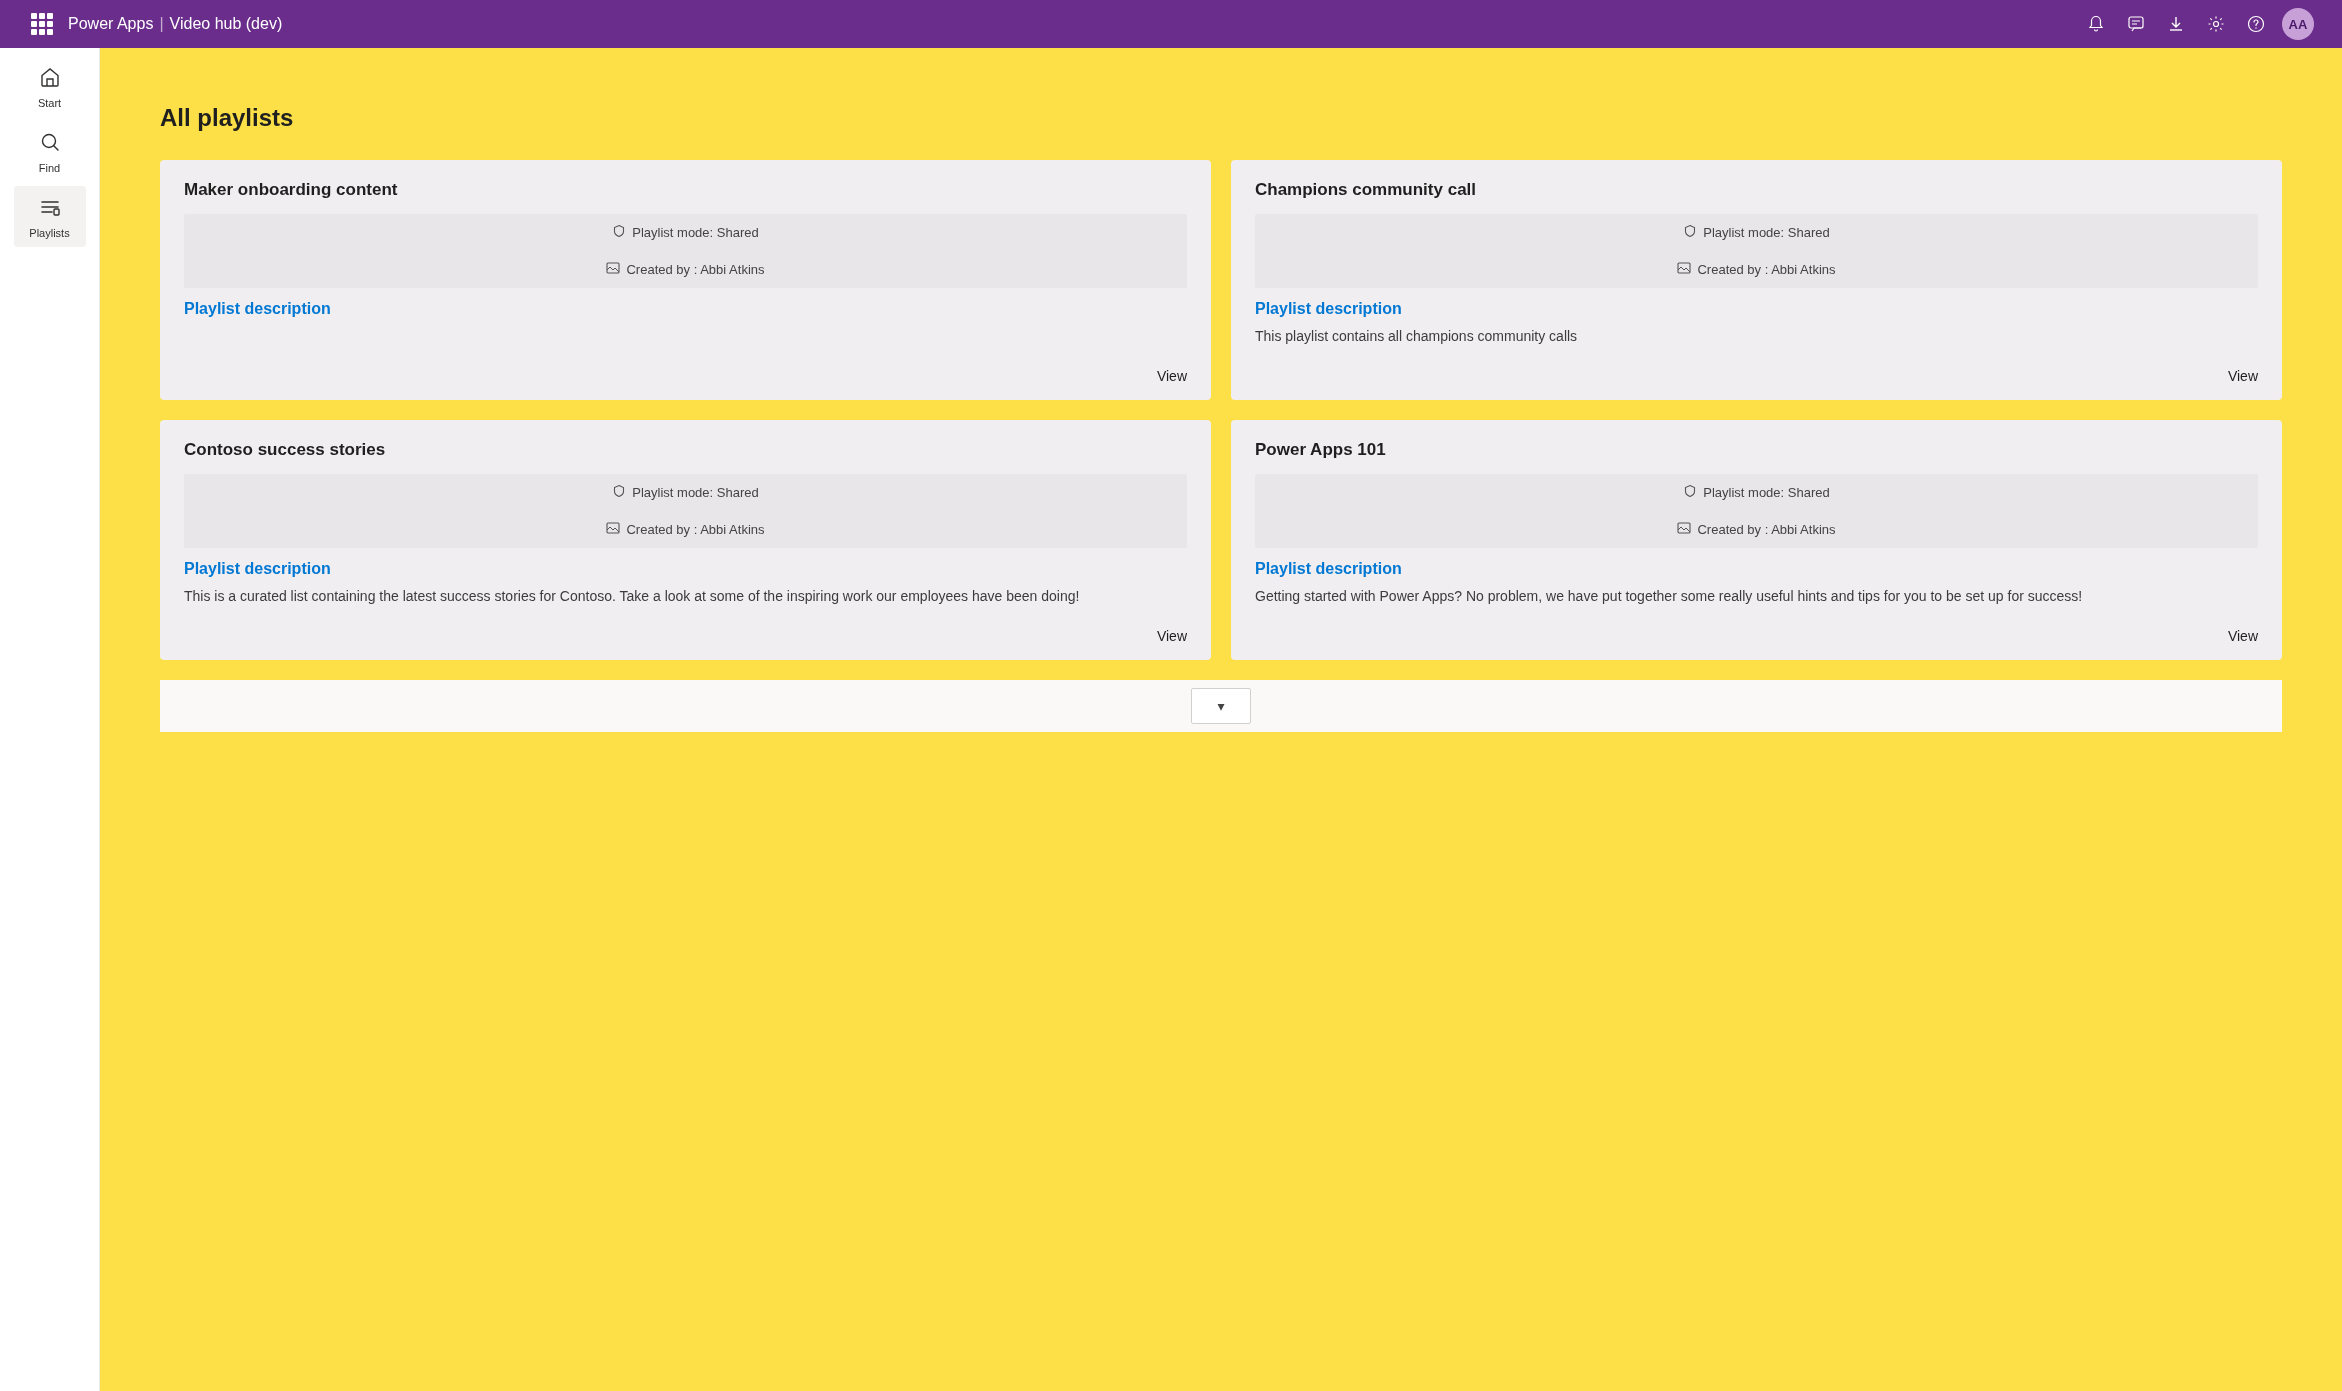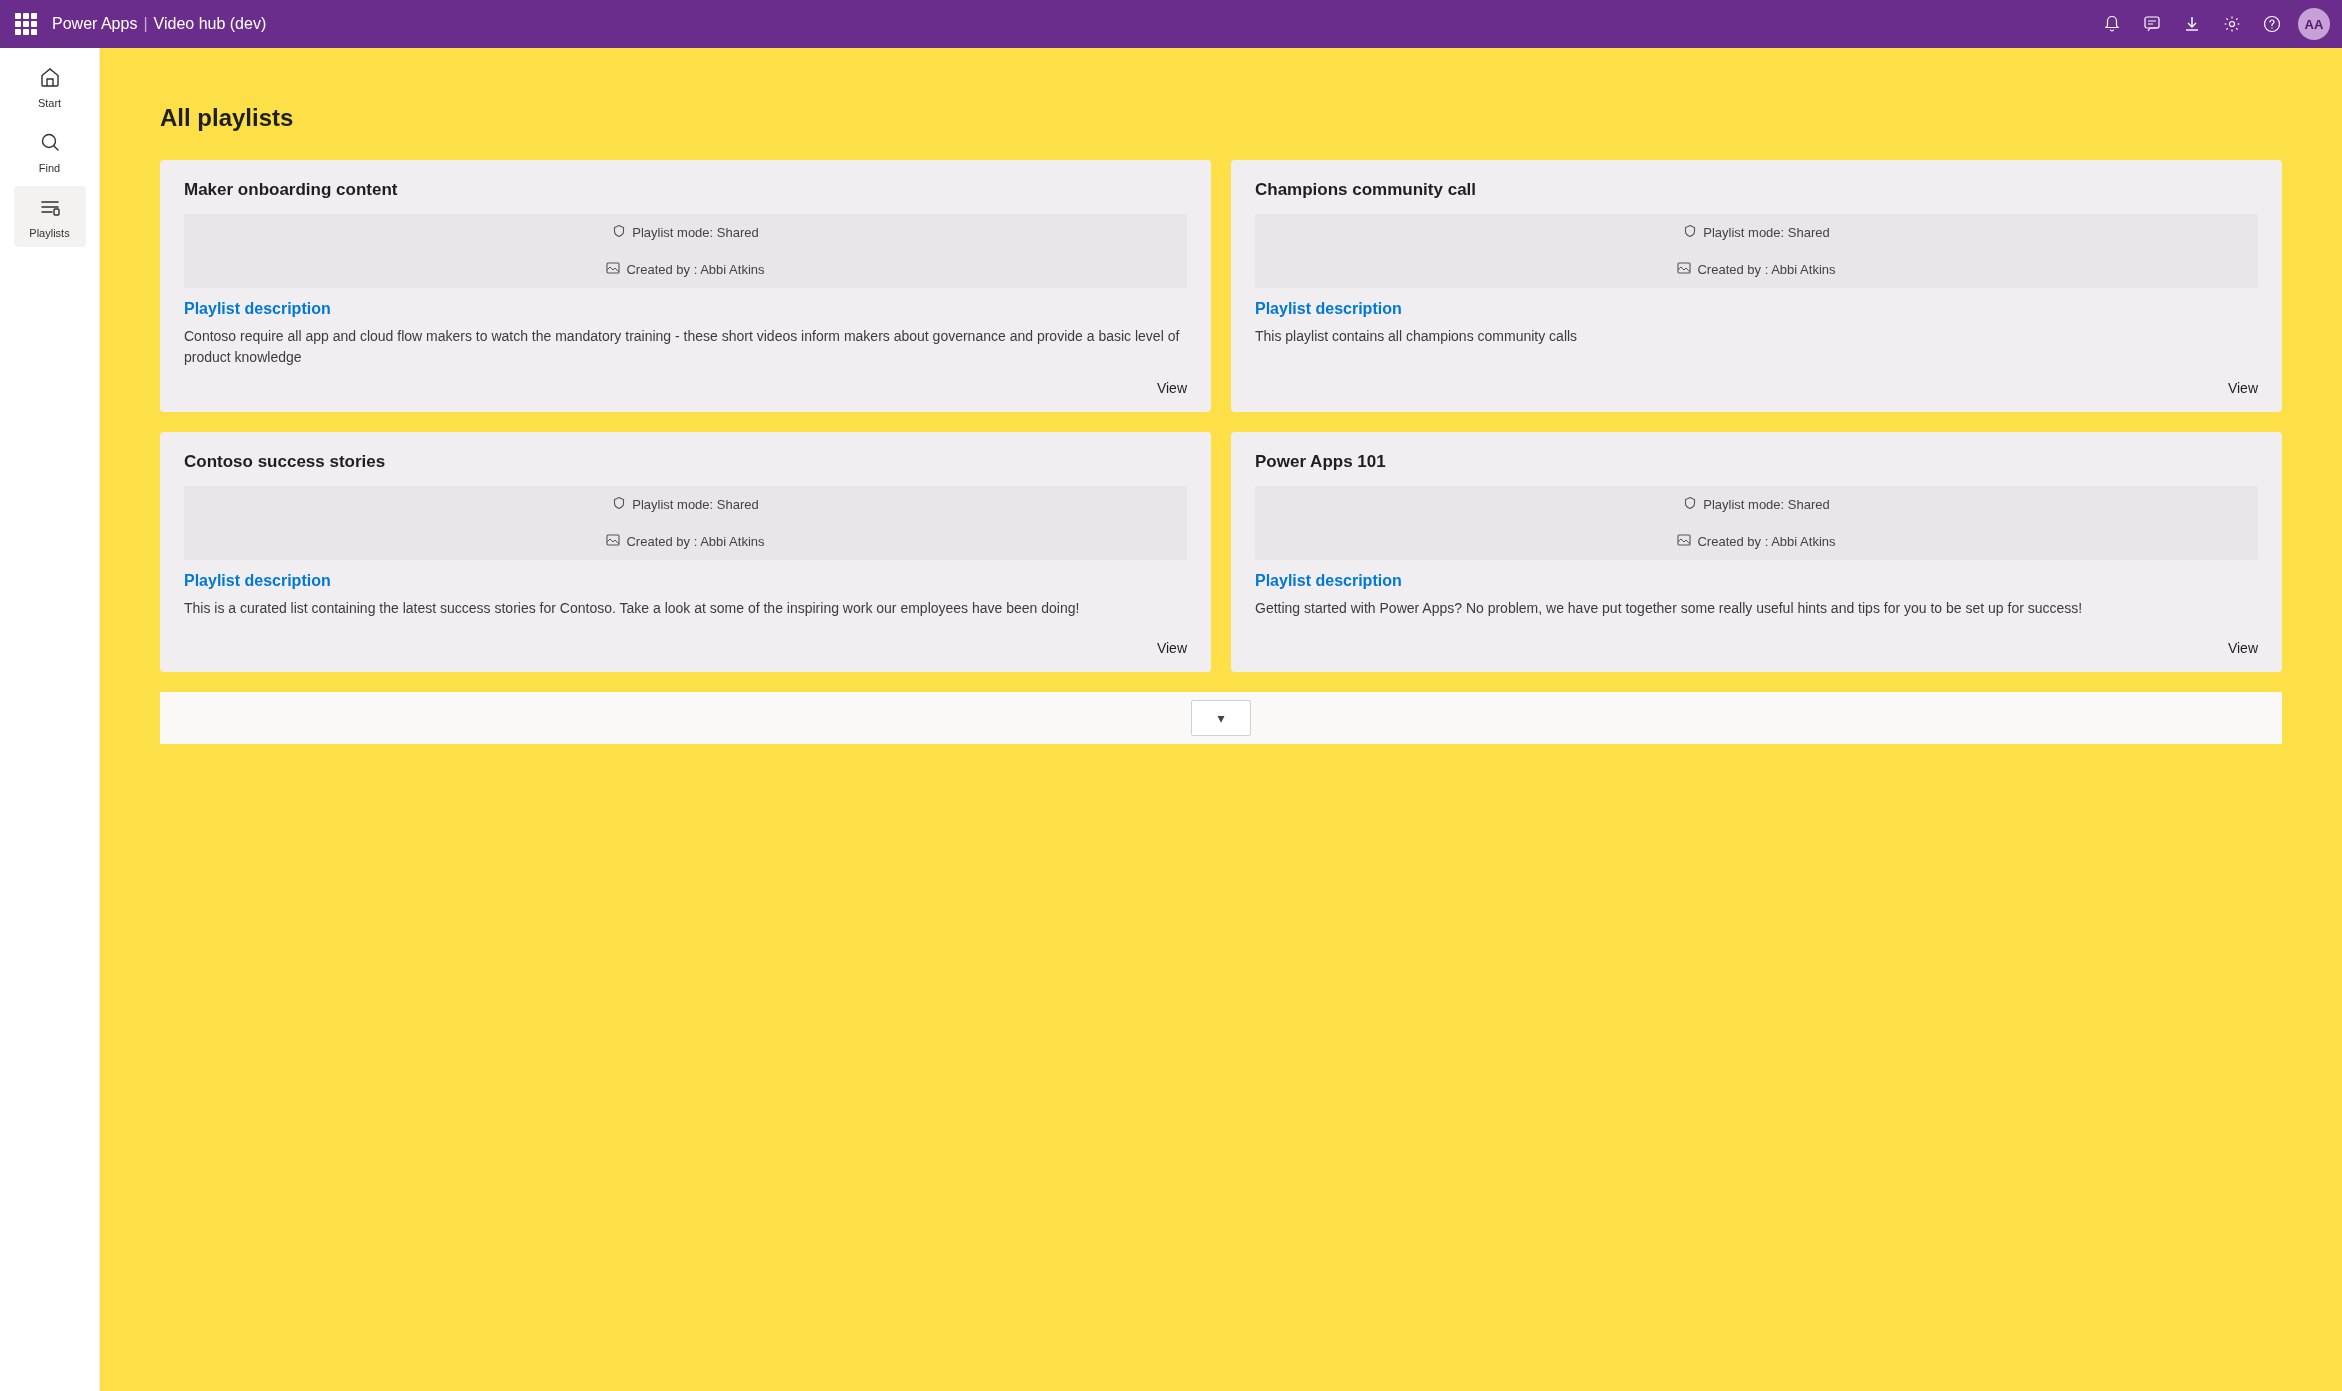--- a/index.html
+++ b/index.html
@@ -5,21 +5,21 @@
     * { box-sizing: border-box; margin: 0; padding: 0; }
     body { font-family: 'Segoe UI', Arial, sans-serif; background: #f3f2f1; height: 100vh; display: flex; flex-direction: column; overflow: hidden; }
 
     
     .topbar {
       background: #6b2d8b;
       color: white;
       height: 48px;
       display: flex;
       align-items: center;
-      padding: 0 12px;
+      padding: 0 28px;
       gap: 12px;
       flex-shrink: 0;
     }
     .topbar-waffle {
       width: 28px; height: 28px;
       display: flex; align-items: center; justify-content: center;
       cursor: pointer;
     }
     .waffle-grid {
       display: grid; grid-template-columns: repeat(3, 6px); grid-template-rows: repeat(3, 6px);
@@ -298,21 +298,20 @@
             <span class="meta-icon">
               <svg width="14" height="14" viewBox="0 0 14 14" fill="none">
                   <rect x="1" y="2" width="12" height="10" rx="1" stroke="#555" stroke-width="1.1" fill="none"></rect>
                   <path d="M1 9l3-3 3 3 2-2 4 4" stroke="#555" stroke-width="1" fill="none"></path>
                 </svg>
             </span>
             <span>Created by : Abbi Atkins</span>
           </div>
         </div>
         <div class="playlist-desc-label">Playlist description</div>
-        <div class="playlist-desc-text">Contoso require all app and cloud flow makers to watch the mandatory training - these short videos inform makers about governance and provide a basic level of product knowledge</div>
         <div class="view-link">View</div>
       </div>
 
       <div class="playlist-card">
         <div class="playlist-card-title">Champions community call</div>
         <div class="playlist-meta">
           <div class="meta-item">
             <span class="meta-icon">
               <svg width="14" height="14" viewBox="0 0 14 14" fill="none">
                   <path d="M7 1.5l4.5 2v4c0 2.5-2 4-4.5 5C4.5 11.5 2.5 10 2.5 7.5v-4L7 1.5z" stroke="#555" stroke-width="1.1" fill="none"></path>

